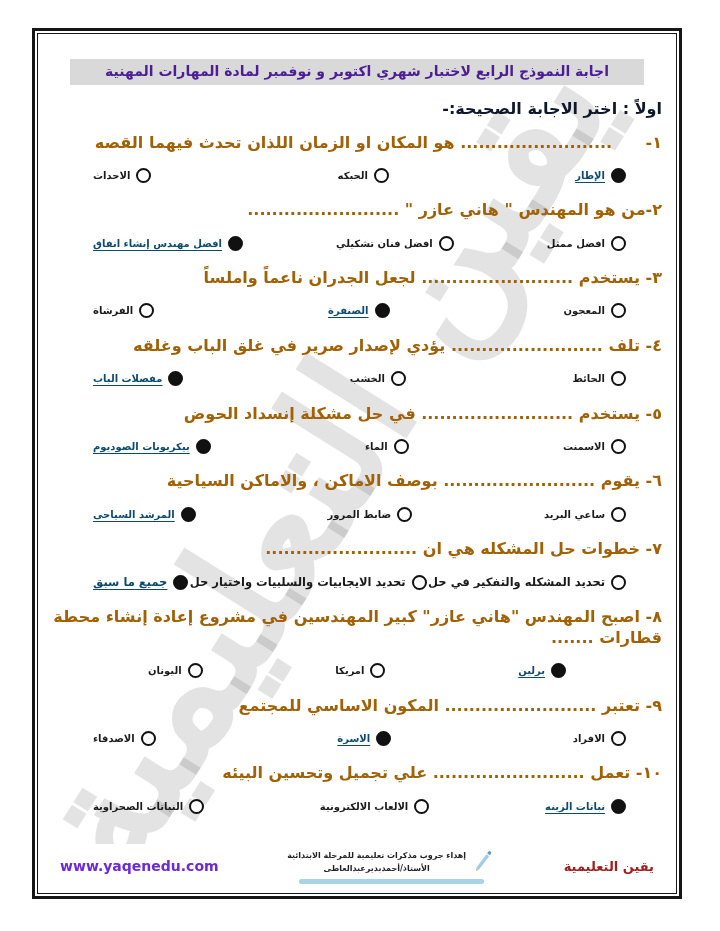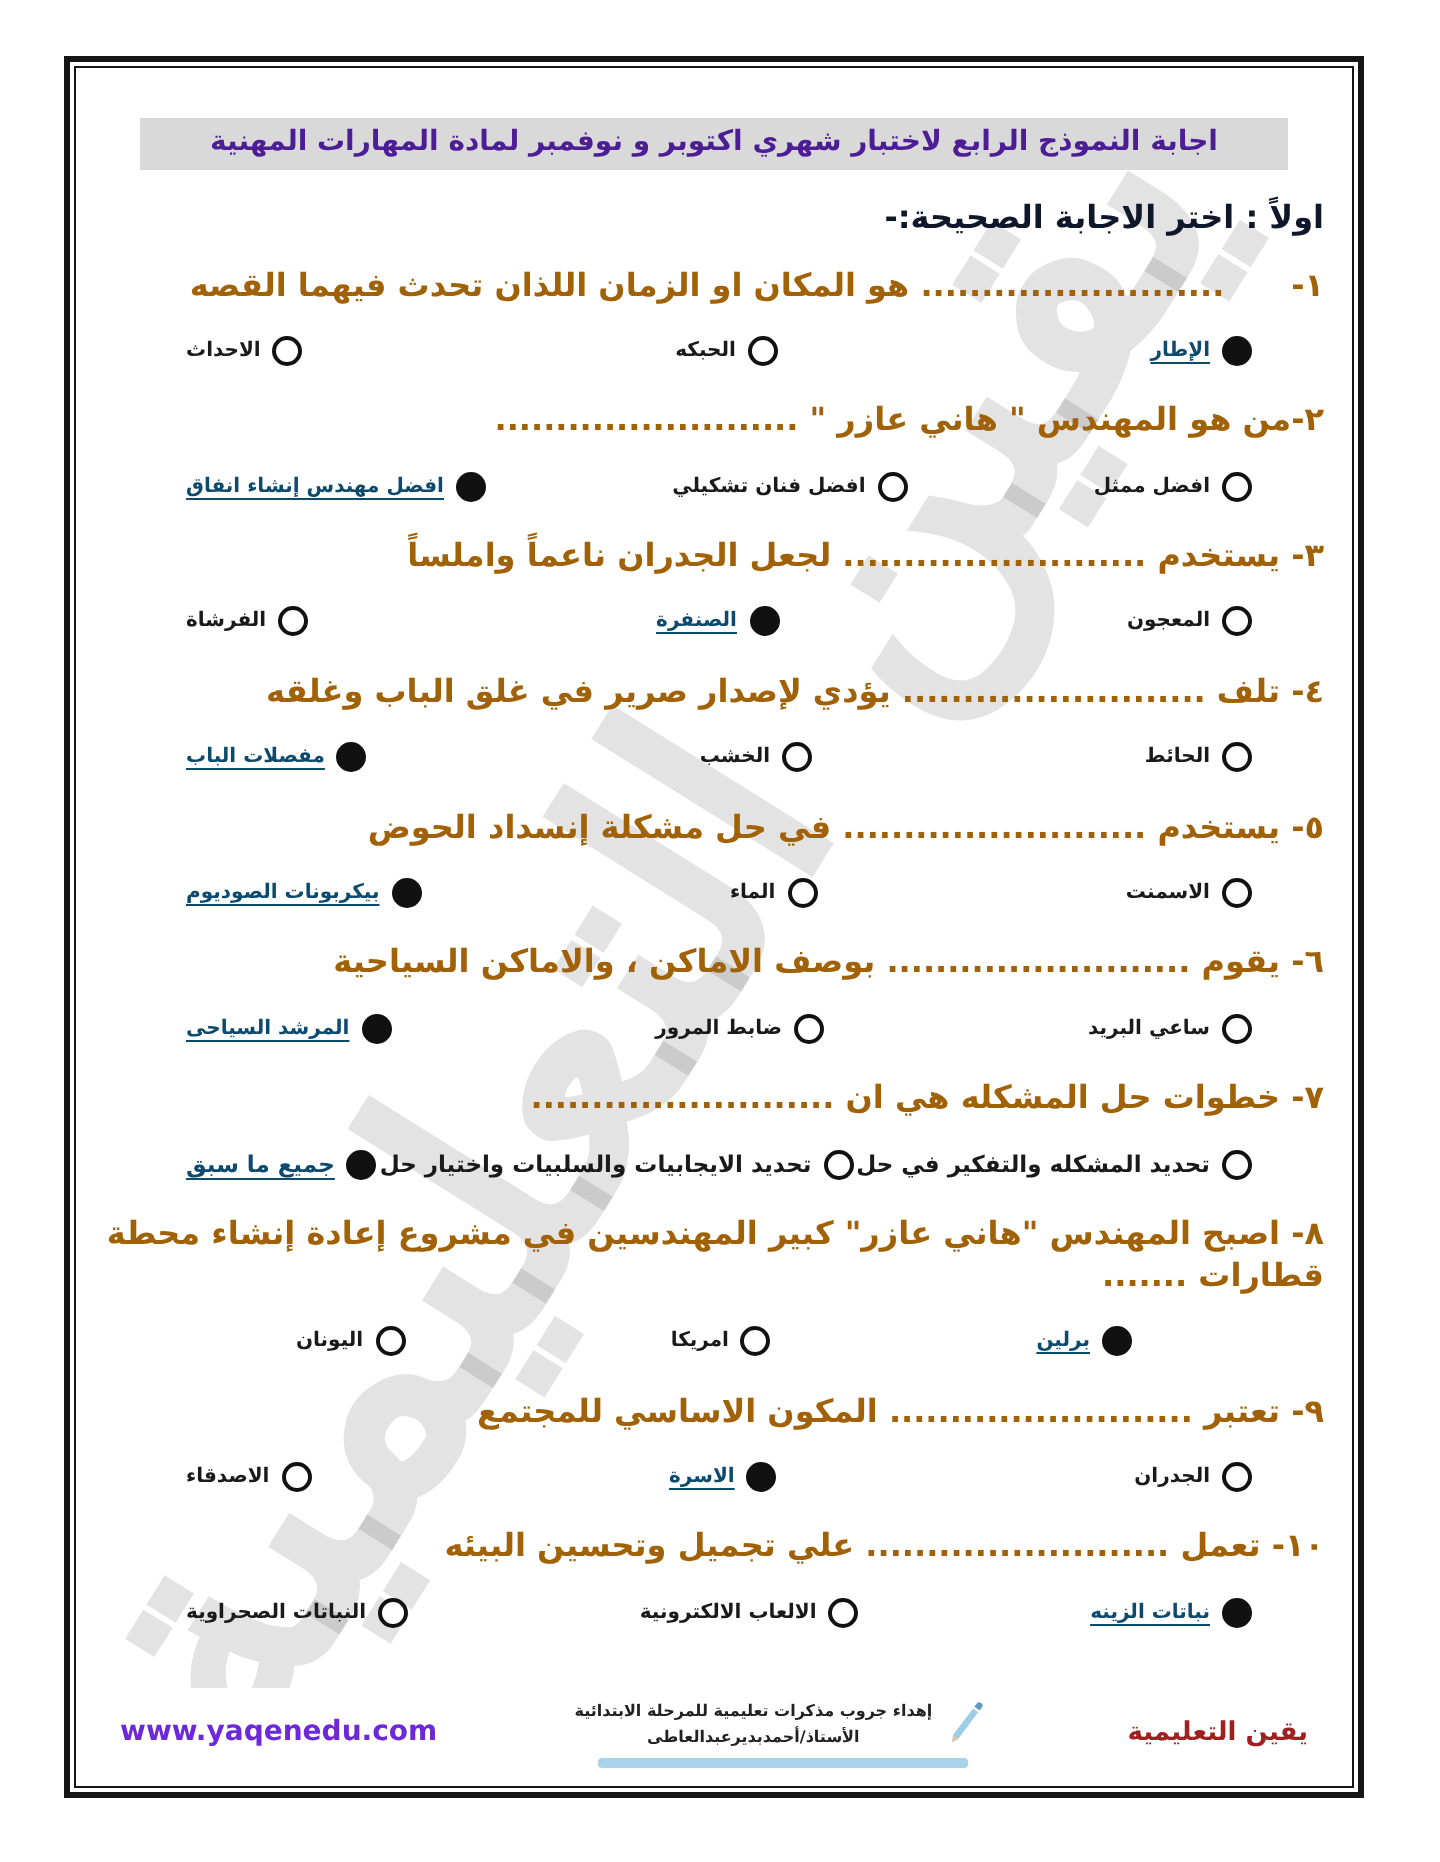--- a/index.html
+++ b/index.html
@@ -224,21 +224,21 @@
               <span class="opt-label">اليونان</span>
             </div>
         </div>
       </div>
 
       <div class="question">
         <div class="q-text">٩- تعتبر ......................... المكون الاساسي للمجتمع</div>
         <div class="options">
           <div class="opt">
               <span class="radio"></span>
-              <span class="opt-label">الجدران</span>
+              <span class="opt-label">الافراد</span>
             </div>
           <div class="opt correct">
               <span class="radio"></span>
               <span class="opt-label">الاسرة</span>
             </div>
           <div class="opt">
               <span class="radio"></span>
               <span class="opt-label">الاصدقاء</span>
             </div>
         </div>

